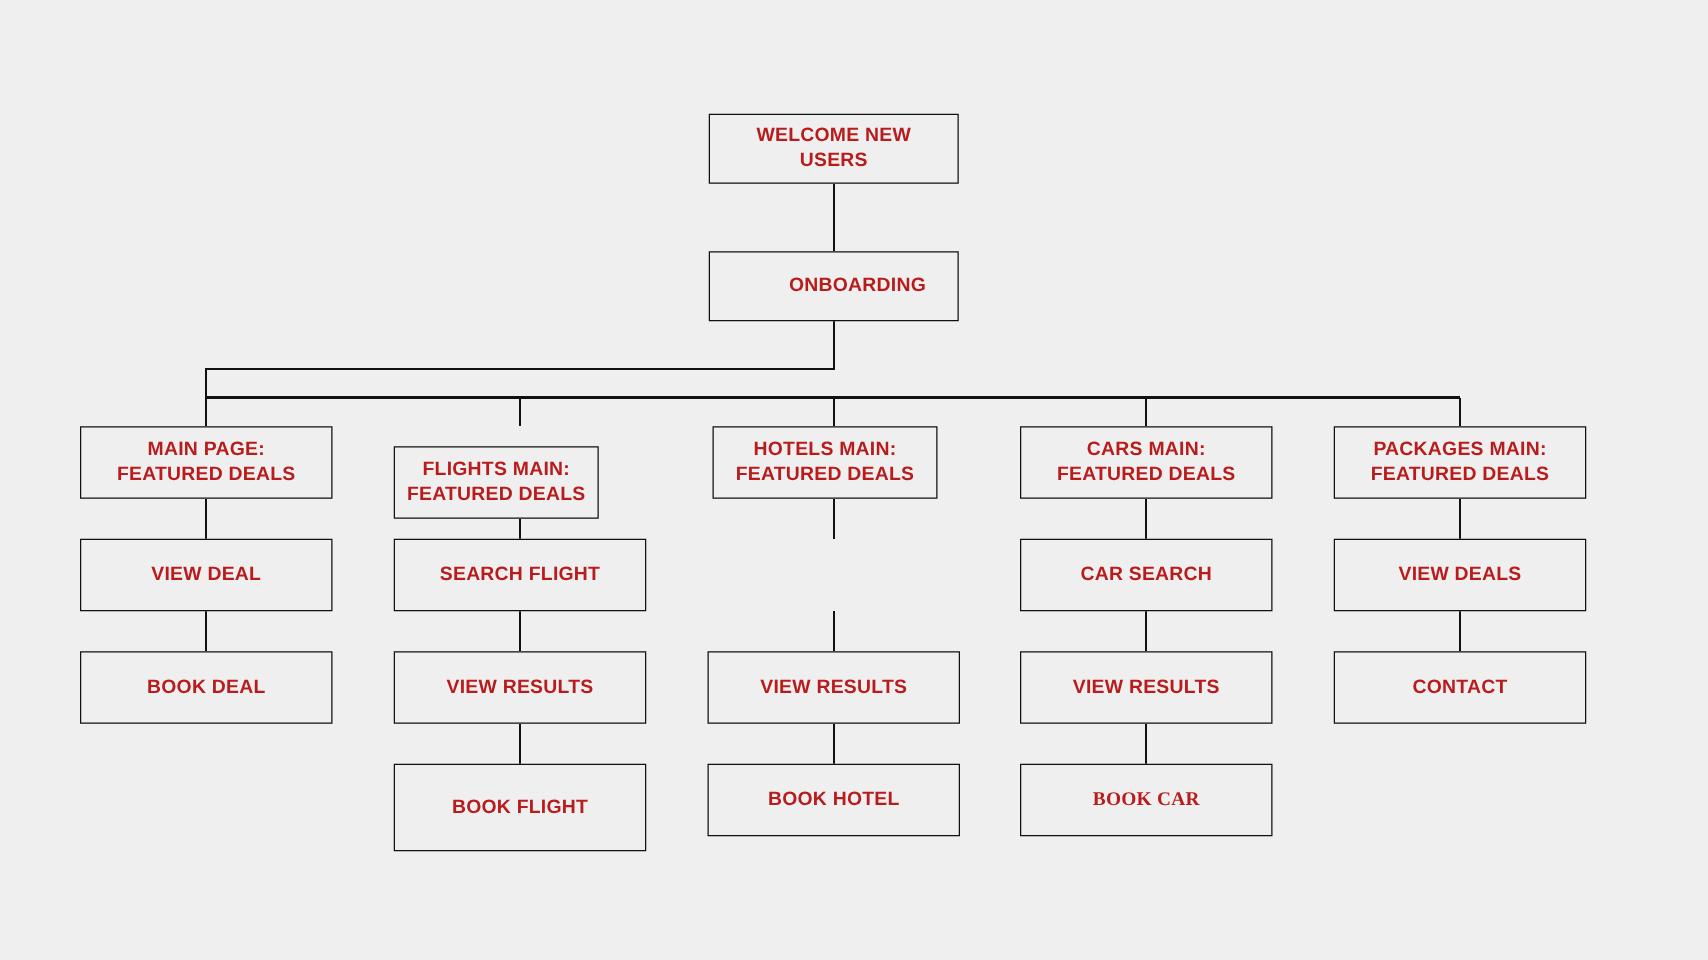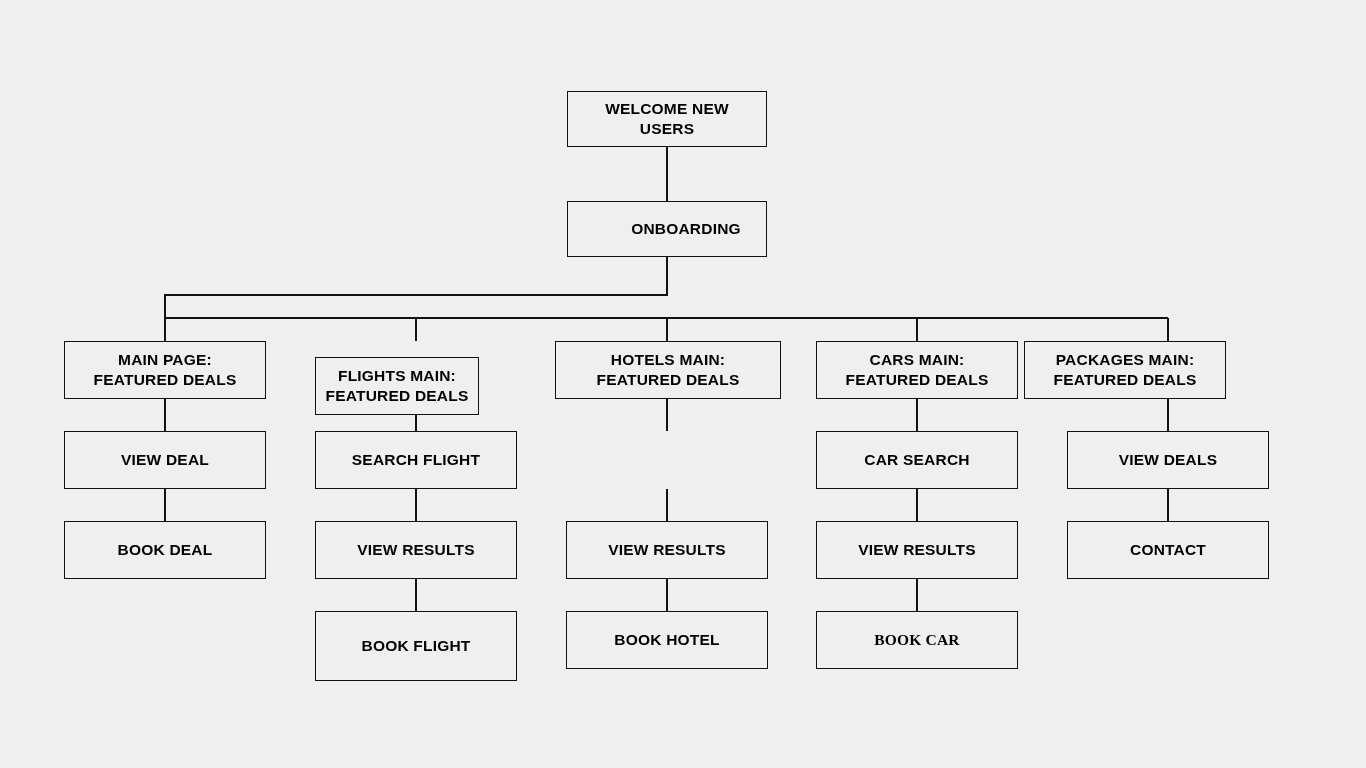--- a/index.html
+++ b/index.html
@@ -40,21 +40,21 @@
     box-sizing: border-box;
     border: 1.7px solid #111111;
     background: #efefef;
     display: flex;
     align-items: center;
     justify-content: center;
     text-align: center;
     font-size: 15.5px;
     font-weight: 600;
     letter-spacing: 0.2px;
-    color: #000000;
+    color: #b91c1c;
     line-height: 1.28;
     padding: 2px 4px;
     white-space: pre-line;
     z-index: 2;
   }
 </style>
 </head>
 <body>
 
 <div id="canvas">
@@ -101,29 +101,29 @@
 FEATURED DEALS</div>
   <div class="node" style="left:64px; top:431px; width:202px; height:58px;">VIEW DEAL</div>
   <div class="node" style="left:64px; top:521px; width:202px; height:58px;">BOOK DEAL</div>
 
   <div class="node" style="left:315px; top:341px; width:164px; height:58px;margin-top:16px;">FLIGHTS MAIN:
 FEATURED DEALS</div>
   <div class="node" style="left:315px; top:431px; width:202px; height:58px;">SEARCH FLIGHT</div>
   <div class="node" style="left:315px; top:521px; width:202px; height:58px;">VIEW RESULTS</div>
   <div class="node" style="left:315px; top:611px; width:202px; height:70px;">BOOK FLIGHT</div>
 
-  <div class="node" style="left:555px; top:341px; width:226px; height:58px;">HOTELS MAIN:
+  <div class="node" style="left:570px; top:341px; width:180px; height:58px;">HOTELS MAIN:
 FEATURED DEALS</div>
   <div class="node" style="left:566px; top:521px; width:202px; height:58px;">VIEW RESULTS</div>
   <div class="node" style="left:566px; top:611px; width:202px; height:58px;">BOOK HOTEL</div>
 
   <div class="node" style="left:816px; top:341px; width:202px; height:58px;">CARS MAIN:
 FEATURED DEALS</div>
   <div class="node" style="left:816px; top:431px; width:202px; height:58px;">CAR SEARCH</div>
   <div class="node" style="left:816px; top:521px; width:202px; height:58px;">VIEW RESULTS</div>
   <div class="node" style="left:816px; top:611px; width:202px; height:58px;font-family:Liberation Serif, serif;">BOOK CAR</div>
 
-  <div class="node" style="left:1024px; top:341px; width:202px; height:58px;">PACKAGES MAIN:
+  <div class="node" style="left:1067px; top:341px; width:202px; height:58px;">PACKAGES MAIN:
 FEATURED DEALS</div>
   <div class="node" style="left:1067px; top:431px; width:202px; height:58px;">VIEW DEALS</div>
   <div class="node" style="left:1067px; top:521px; width:202px; height:58px;">CONTACT</div>
 
 </div>
 
 </body></html>

